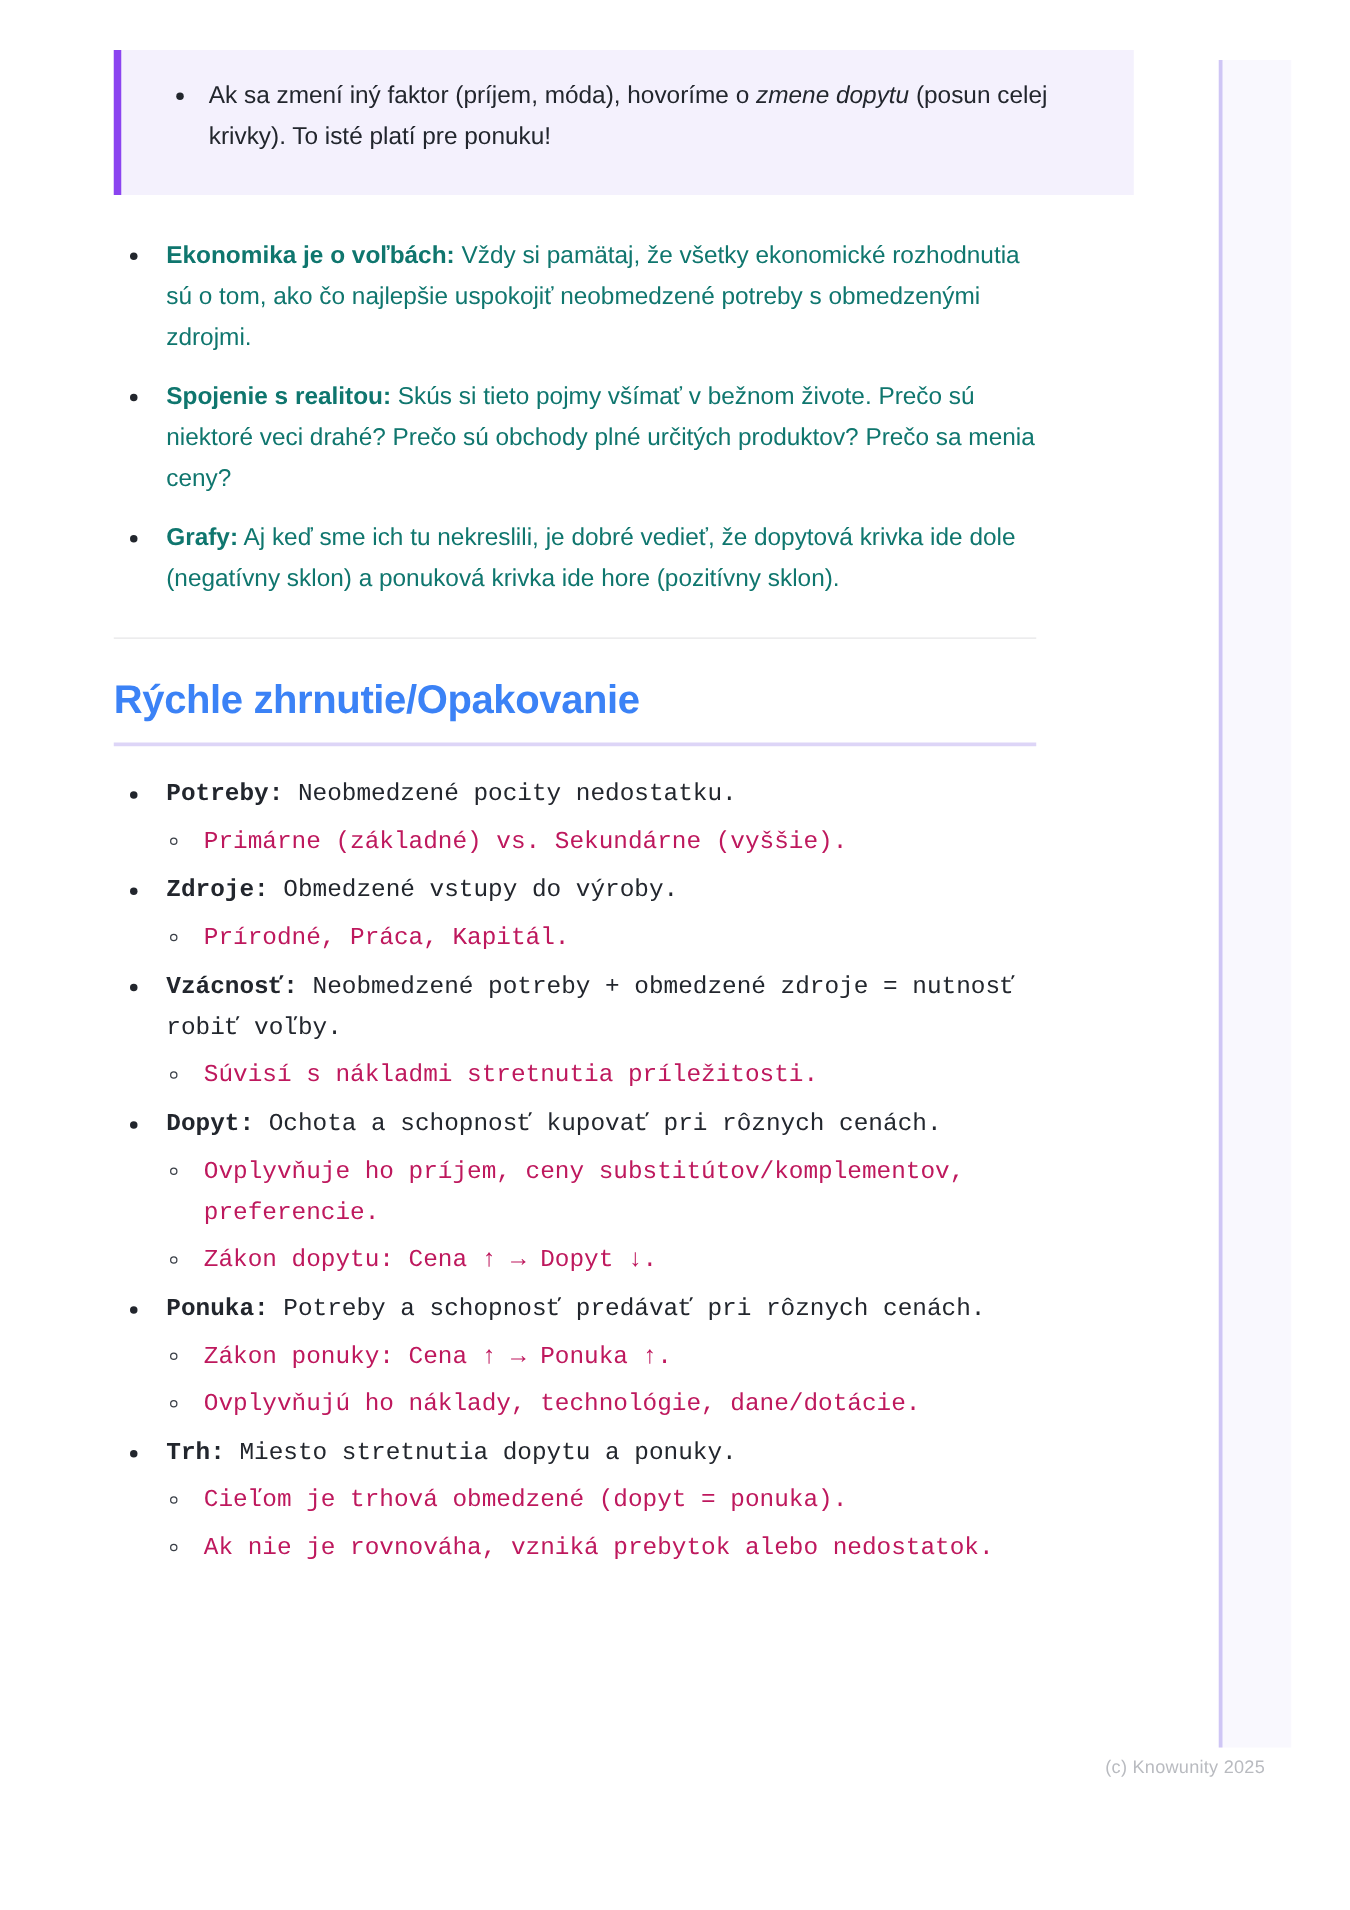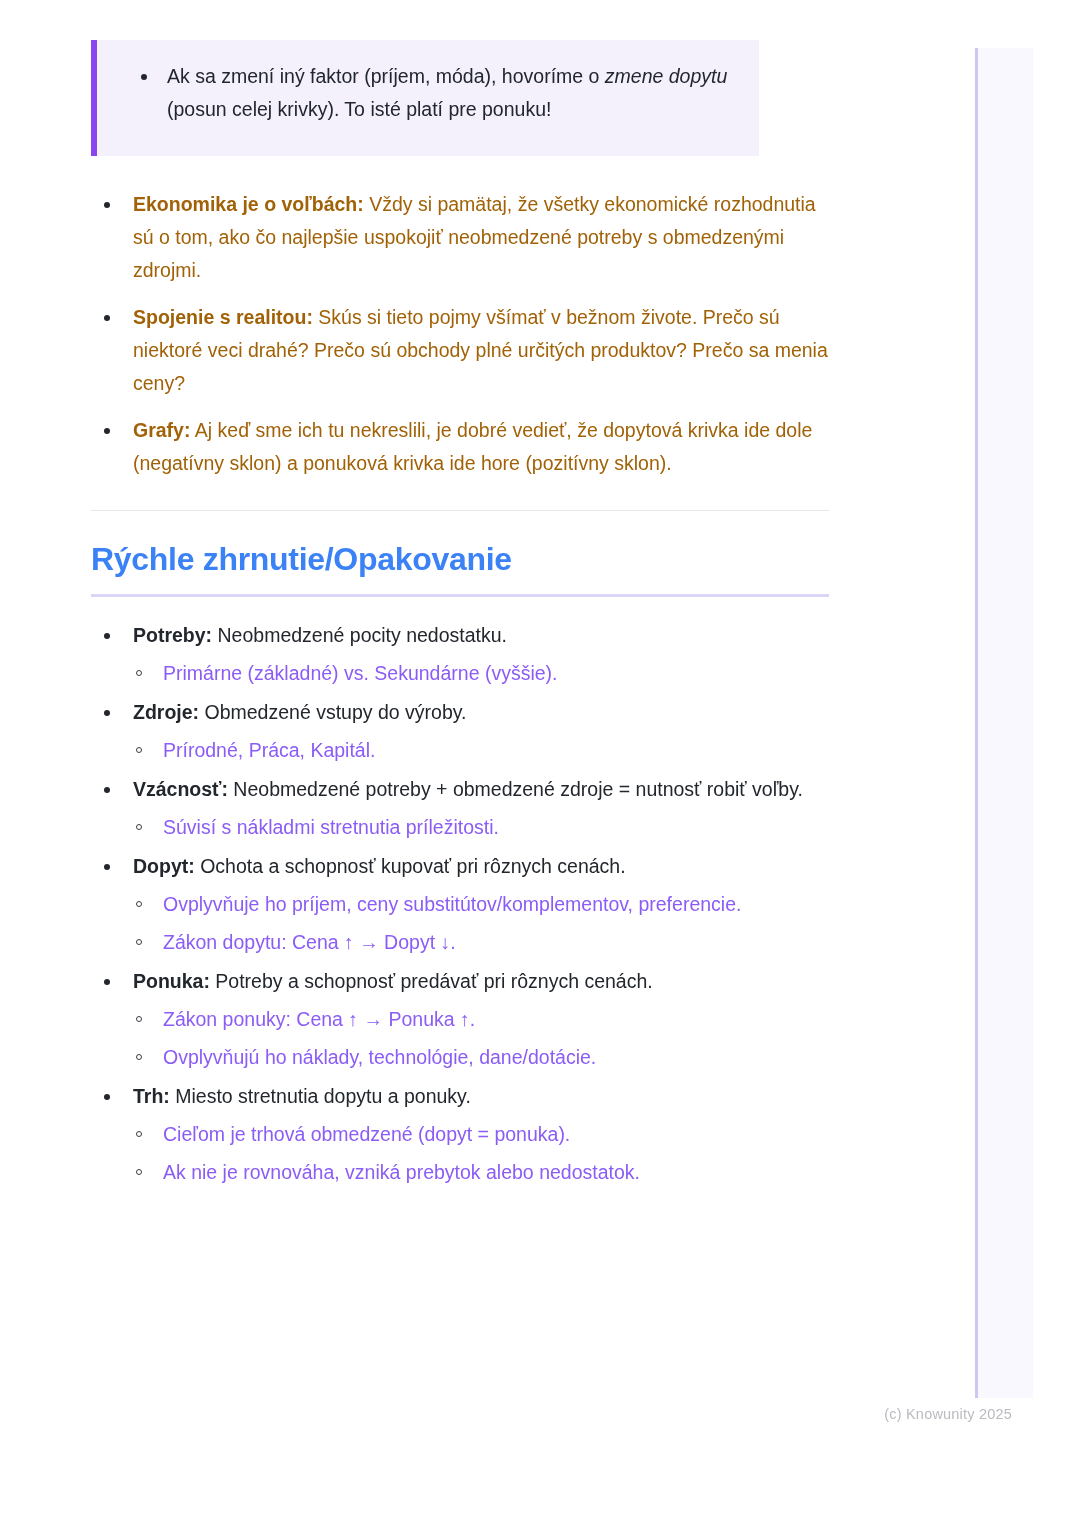--- a/index.html
+++ b/index.html
@@ -35,21 +35,21 @@
     top: 40px;
     width: 740px;
   }
 
   
   .callout {
     background: #f4f1fd;
     border-left: 6px solid #8b44f0;
     padding: 20px 26px 30px 26px;
     box-sizing: border-box;
-    width: 668px;
+    width: 816px;
     margin-left: 0;
   }
   .callout ul {
     margin: 0;
     padding: 0 0 0 44px;
     list-style: none;
   }
   .callout li {
     position: relative;
     font-size: 19.5px;
@@ -74,21 +74,21 @@
   ul.main-list {
     list-style: none;
     margin: 0;
     padding: 0;
   }
   ul.main-list > li {
     position: relative;
     padding-left: 42px;
     font-size: 19.5px;
     line-height: 33px;
-    color: #a16207;
+    color: #0f766e;
     margin-bottom: 14px;
   }
   ul.main-list > li::before {
     content: "";
     position: absolute;
     left: 13px;
     top: 14px;
     width: 6px;
     height: 6px;
     border-radius: 50%;
@@ -130,20 +130,21 @@
     margin: 22px 0 0 0;
     padding: 0;
   }
   ul.summary-list > li {
     position: relative;
     padding-left: 42px;
     font-size: 19.5px;
     line-height: 33px;
     color: #22262d;
     margin-bottom: 6px;
+    font-family: Liberation Mono, monospace;
   }
   ul.summary-list > li::before {
     content: "";
     position: absolute;
     left: 13px;
     top: 14px;
     width: 6px;
     height: 6px;
     border-radius: 50%;
     background: #22262d;
@@ -153,21 +154,21 @@
   ul.sub-list {
     list-style: none;
     margin: 0;
     padding: 0;
   }
   ul.sub-list > li {
     position: relative;
     padding-left: 30px;
     font-size: 19.5px;
     line-height: 33px;
-    color: #8b5cf6;
+    color: #be185d;
     margin-top: 5px;
   }
   ul.sub-list > li::before {
     content: "";
     position: absolute;
     left: 3px;
     top: 13px;
     width: 6px;
     height: 6px;
     border-radius: 50%;

